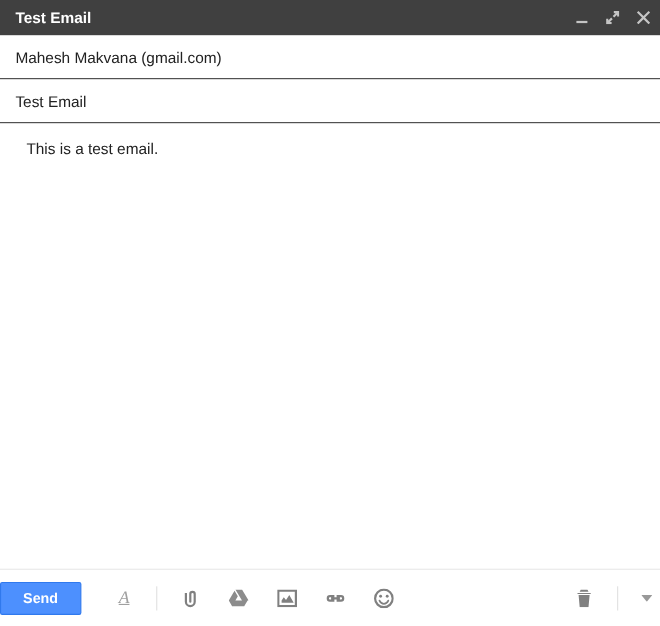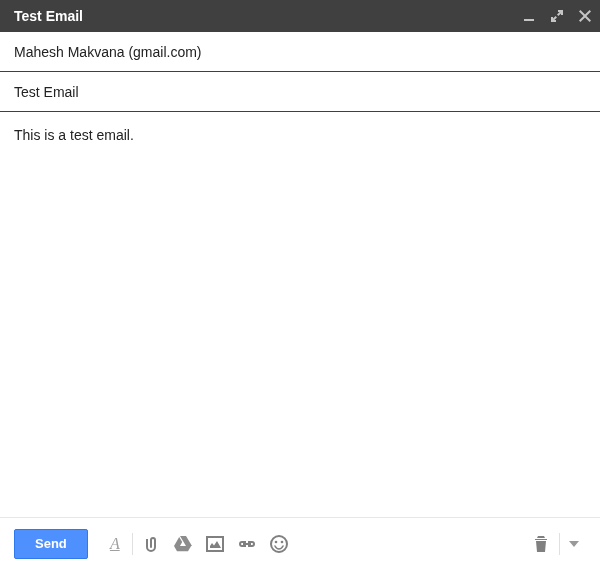--- a/index.html
+++ b/index.html
@@ -39,32 +39,32 @@
       height: 40px;
       border-bottom: 1px solid #404040;
       display: flex;
       align-items: center;
       padding: 0 14px;
       font-size: 14px;
       color: #222;
     }
     .body-area {
       flex: 1;
-      padding: 14px 14px;
+      padding: 14px 24px;
       font-size: 14px;
       color: #222;
       line-height: 1.4;
     }
     .footer {
       height: 52px;
       border-top: 1px solid #e8e8e8;
       display: flex;
       align-items: center;
-      padding: 0 14px;
-      gap: 0;
+      padding: 0 0;
+      gap: 12px;
     }
     .send-btn {
       background: #4d90fe;
       color: #fff;
       border: 1px solid #3079ed;
       font-size: 13px;
       font-weight: bold;
       height: 30px;
       padding: 0 20px;
       border-radius: 2px;

